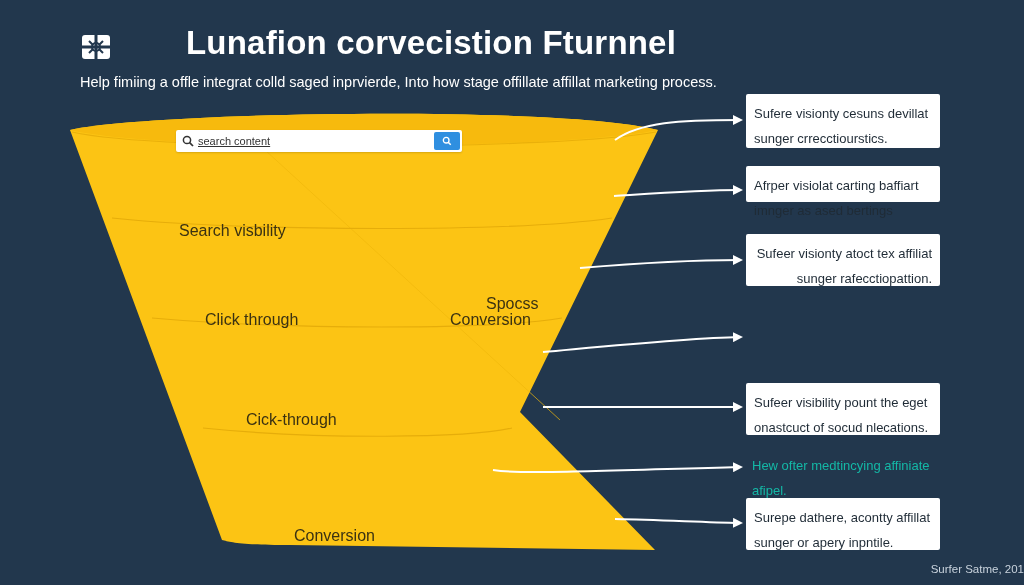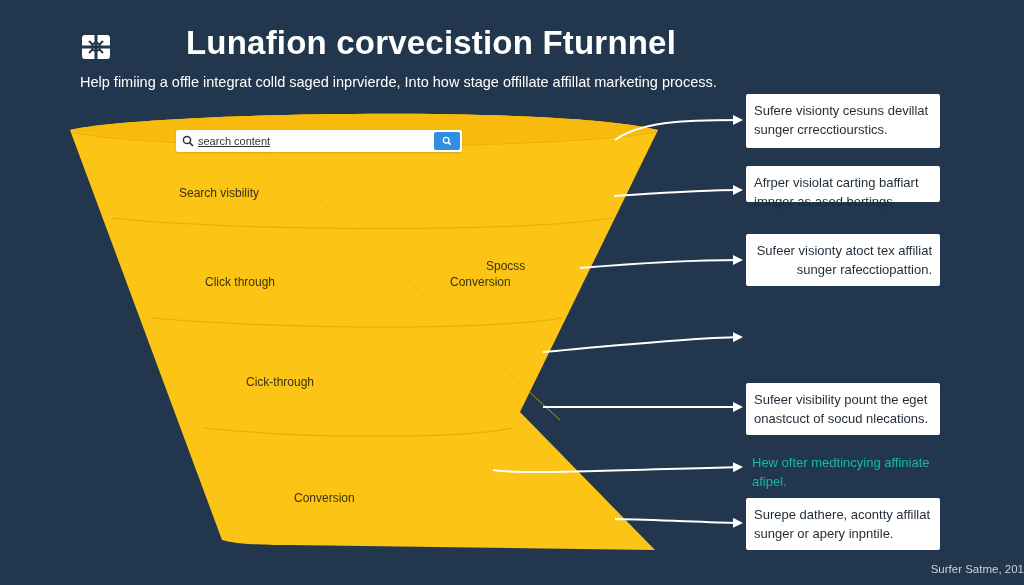--- a/index.html
+++ b/index.html
@@ -88,34 +88,35 @@
       margin-right: 2px;
       background: #2f8fe0;
       border-radius: 2px;
       display: flex;
       align-items: center;
       justify-content: center;
       cursor: pointer;
     }
     .stage-label {
       position: absolute;
-      font-size: 12px;
+      font-size: 16px;
       color: #3b3212;
       white-space: nowrap;
+      margin-top: 36px;
     }
     .note {
       position: absolute;
       left: 746px;
       width: 194px;
       background: #ffffff;
       border-radius: 2px;
       box-sizing: border-box;
       padding: 7px 8px 6px 8px;
       font-size: 13px;
-      line-height: 19px;
+      line-height: 25px;
       color: #1f2b36;
     }
     .note.plain {
       background: transparent;
       color: #14b8a6;
       padding: 0 6px;
     }
     .credit {
       position: absolute;
       right: 8px;

